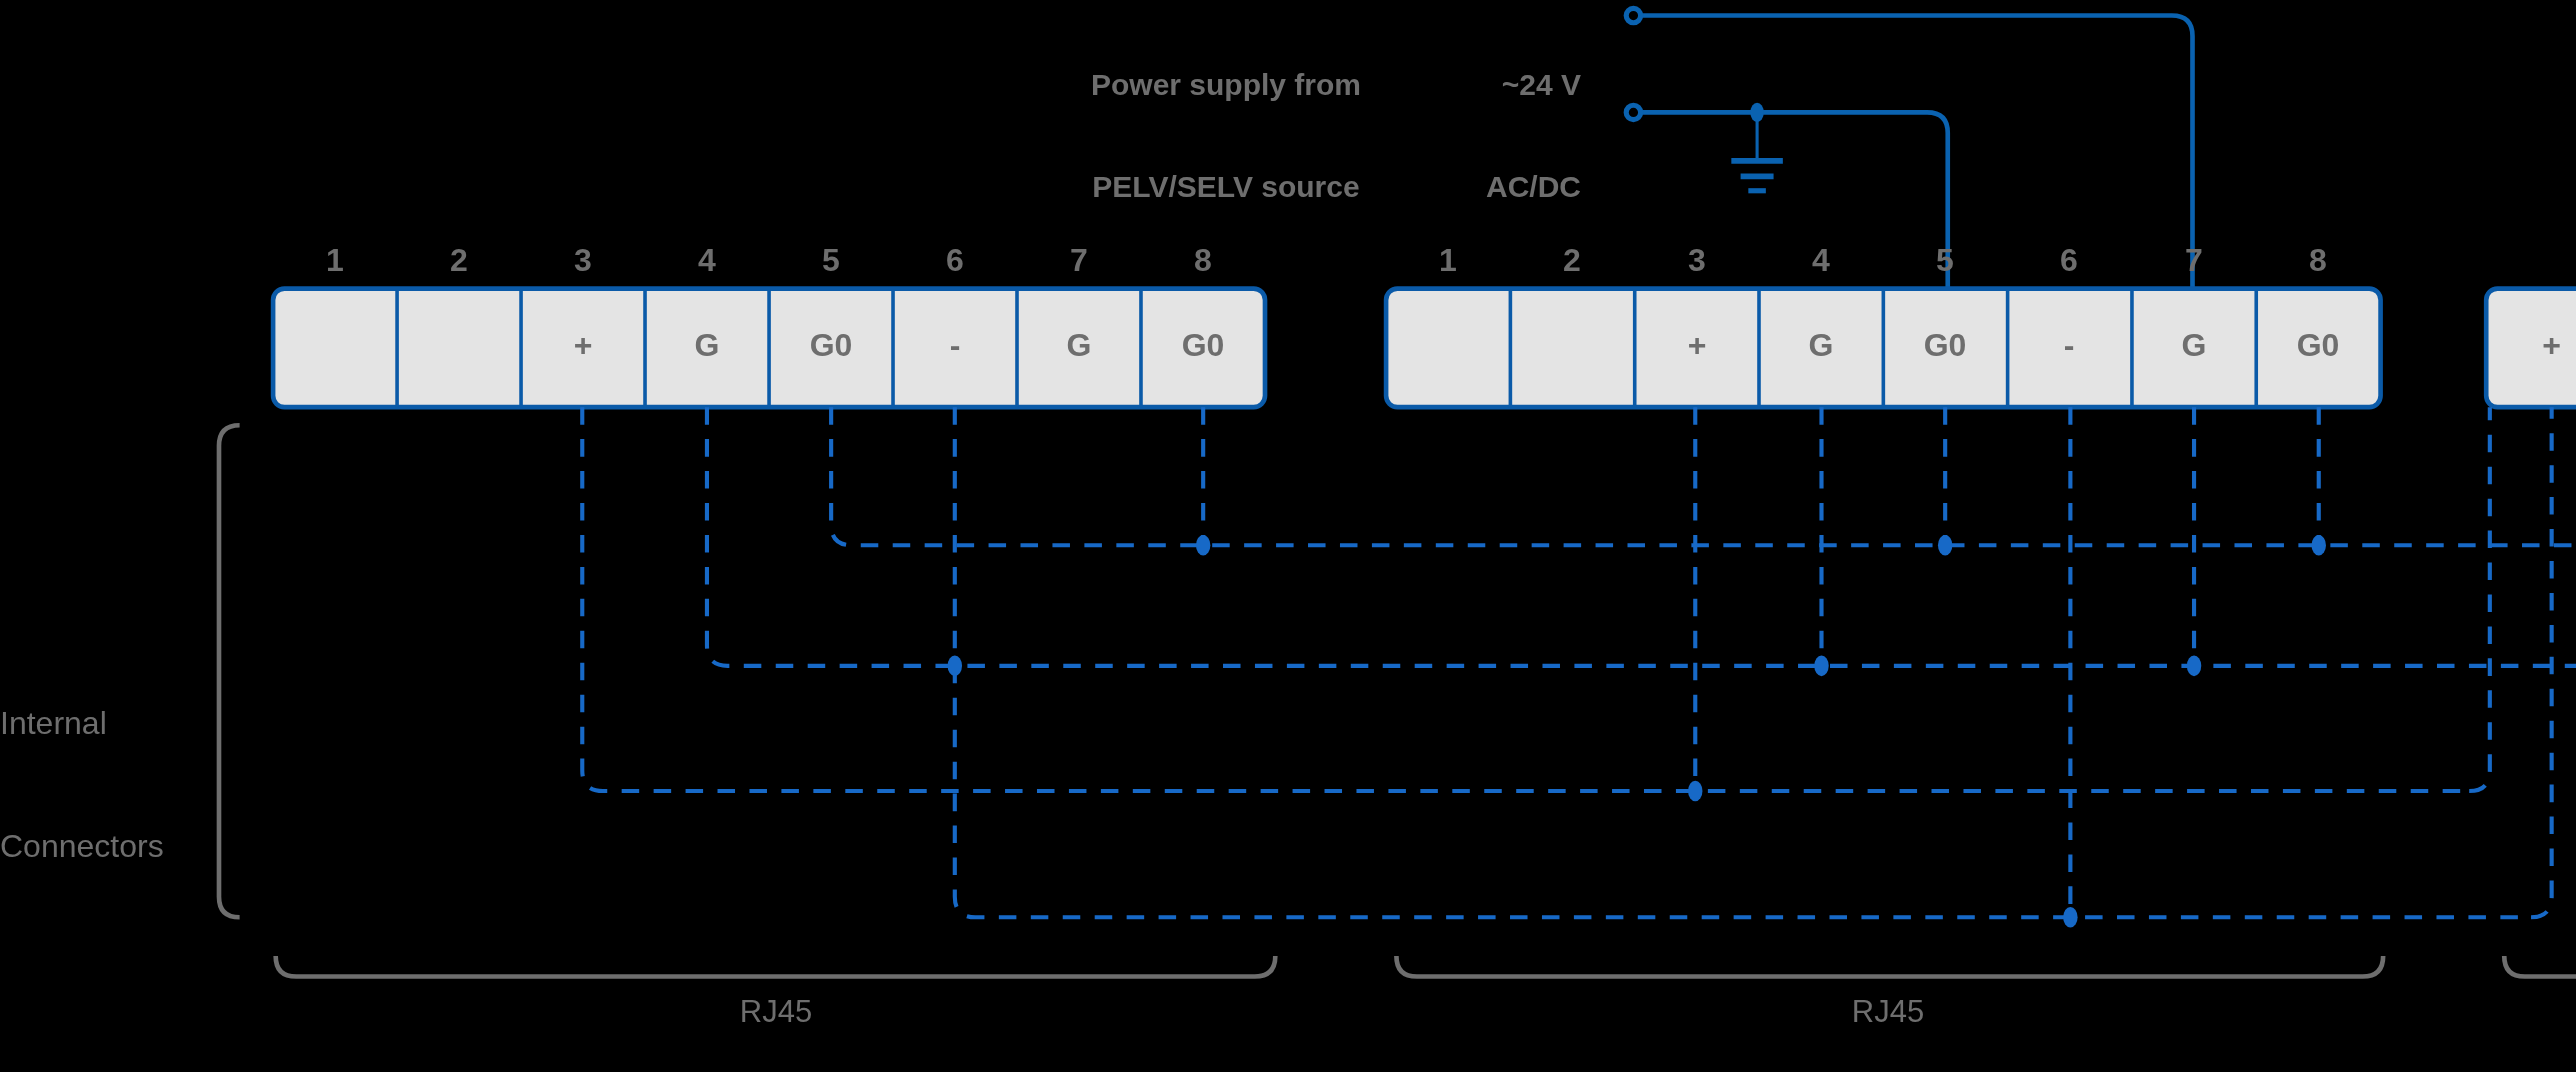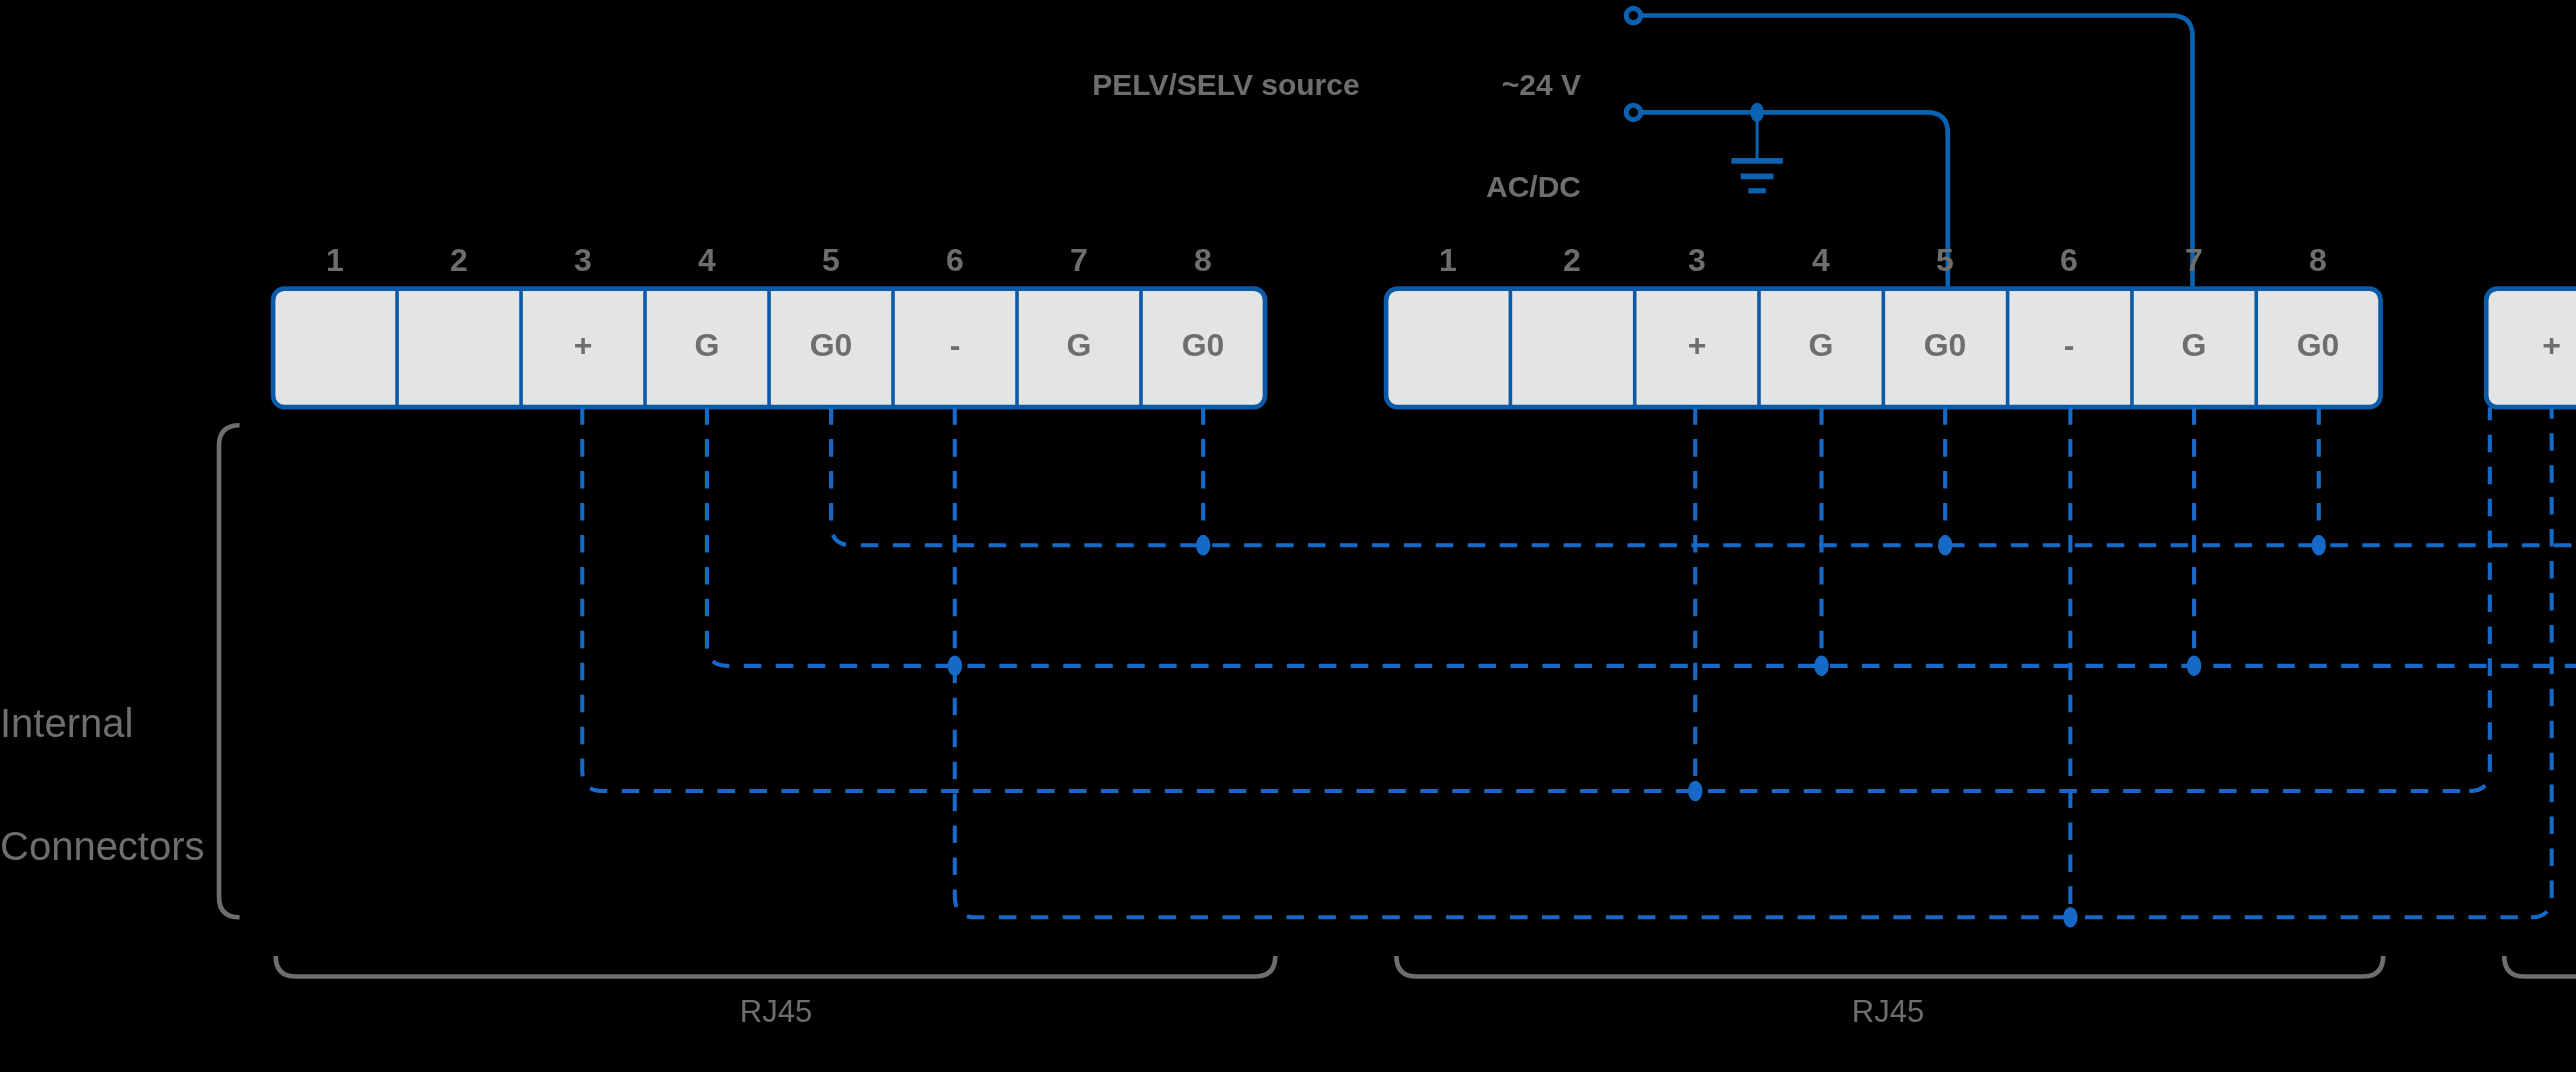--- a/index.html
+++ b/index.html
@@ -124,28 +124,29 @@
 
       <path d="M535 1855 Q535 1895 575 1895 H2435 Q2475 1895 2475 1855"></path>
 
       <path d="M2710 1855 Q2710 1895 2750 1895 H4585 Q4625 1895 4625 1855"></path>
 
       <path d="M4860 1855 Q4860 1895 4900 1895 H5780 Q5820 1895 5820 1855"></path>
     </g>
   </svg>
 
   <div class="lbl" style="left:1051px;top:0px;width:350px;text-align:center;font-size:30px;line-height:34px;">
+    <div>Power supply from</div>
     <div>PELV/SELV source</div>
   </div>
   <div class="lbl" style="left:1437px;top:0px;width:144px;text-align:right;font-size:30px;line-height:34px;">
     <div>~24 V</div>
     <div>AC/DC</div>
   </div>
 
-  <div class="plain" style="left:0px;top:621px;width:206px;text-align:left;font-size:40px;line-height:41px;">
+  <div class="plain" style="left:0px;top:621px;width:206px;text-align:left;font-size:32px;line-height:41px;">
     <div>Internal</div>
     <div>Connectors</div>
   </div>
 
   <div class="lbl" style="left:273px;top:242px;width:124px;text-align:center;font-size:32px;">1</div>
   <div class="lbl" style="left:397px;top:242px;width:124px;text-align:center;font-size:32px;">2</div>
   <div class="lbl" style="left:521px;top:242px;width:124px;text-align:center;font-size:32px;">3</div>
   <div class="lbl" style="left:645px;top:242px;width:124px;text-align:center;font-size:32px;">4</div>
   <div class="lbl" style="left:769px;top:242px;width:124px;text-align:center;font-size:32px;">5</div>
   <div class="lbl" style="left:893px;top:242px;width:124px;text-align:center;font-size:32px;">6</div>

